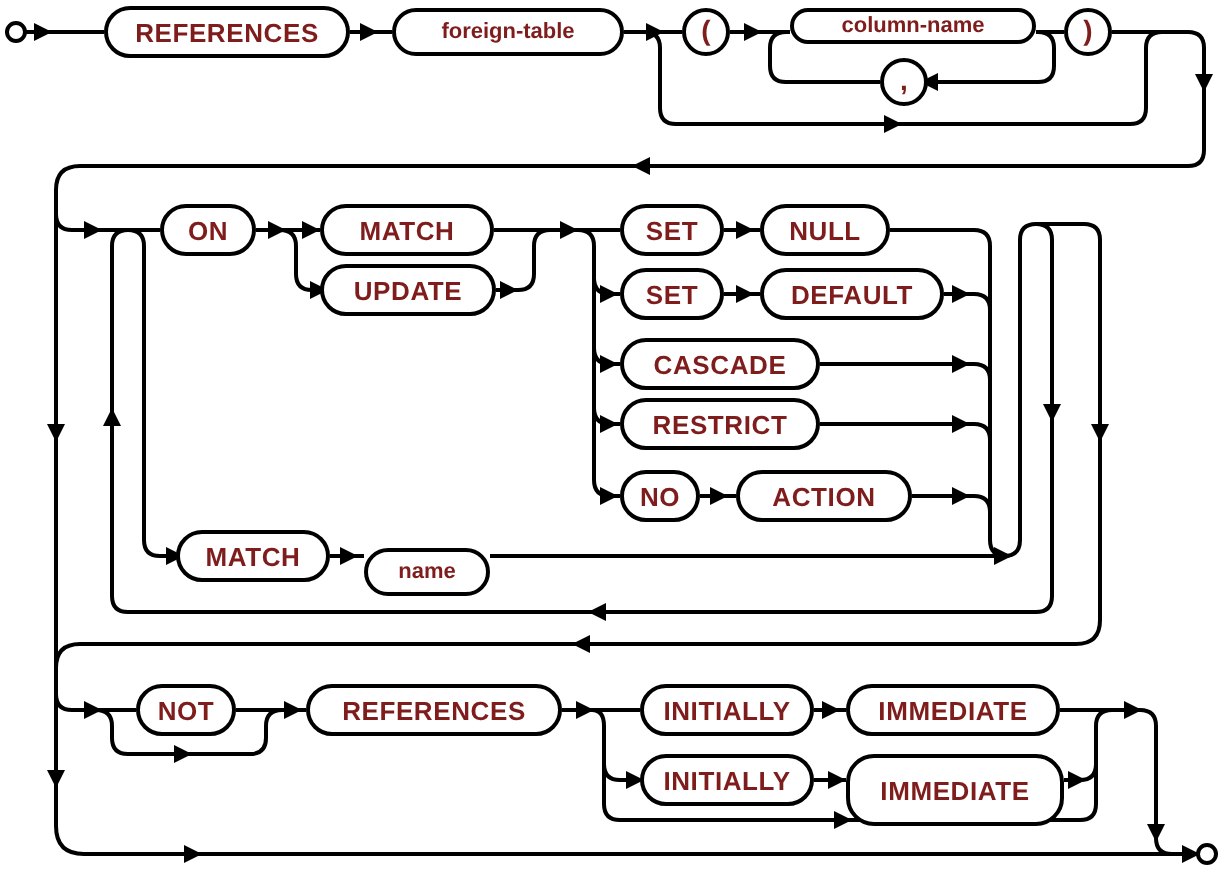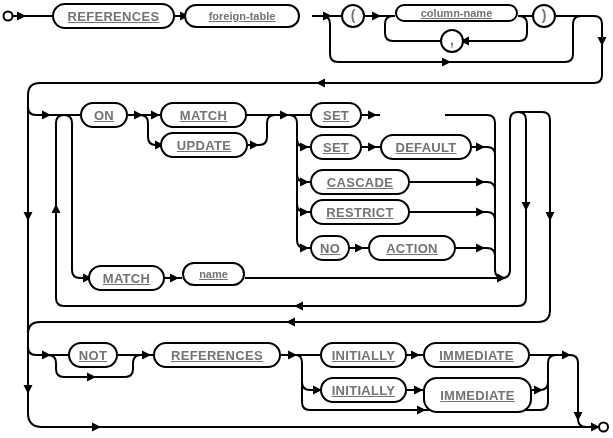--- a/index.html
+++ b/index.html
@@ -5,21 +5,21 @@
   html,body{margin:0;padding:0;background:#ffffff;}
   .stage{
     position:relative;width:613px;height:438px;background:#ffffff;
     font-family:"Liberation Sans", sans-serif;overflow:hidden;
   }
   .rails{position:absolute;left:0;top:0;}
   .bubble{
     position:absolute;box-sizing:border-box;
     border:2px solid #000;background:#fff;border-radius:14px;
     display:flex;align-items:center;justify-content:center;
-    font-weight:bold;color:#737373;white-space:nowrap;text-decoration:underline;
+    font-weight:bold;color:#7f1d1d;white-space:nowrap;
   }
   .kw{font-size:13px;letter-spacing:.3px;}
   .nt{font-size:11px;border-radius:12px;}
   .tok{border-radius:50%;font-size:14px;padding-bottom:2px;}
 </style>
 </head>
 <body>
 
 <div class="stage">
 
@@ -93,40 +93,41 @@
         <polygon points="28,221 23.5,212 32.5,212"></polygon>
         <polygon points="526,211 521.5,202 530.5,202"></polygon>
         <polygon points="550,221 545.5,212 554.5,212"></polygon>
         <polygon points="578,421 573.5,412 582.5,412"></polygon>
         <polygon points="28,394 23.5,385 32.5,385"></polygon>
         <polygon points="56,204 51.5,213 60.5,213"></polygon>
       </g>
   </svg>
 
   <div class="bubble kw" style="left:52px;top:3px;width:123px;height:26px">REFERENCES</div>
-  <div class="bubble nt" style="left:184px;top:4px;width:116px;height:24px">foreign-table</div>
+  <div class="bubble nt" style="left:196px;top:4px;width:116px;height:24px">foreign-table</div>
   <div class="bubble tok" style="left:341px;top:4px;width:24px;height:24px">(</div>
   <div class="bubble nt" style="left:395px;top:4px;width:123px;height:18px">column-name</div>
   <div class="bubble tok" style="left:440px;top:29px;width:24px;height:24px">,</div>
   <div class="bubble tok" style="left:532px;top:4px;width:24px;height:24px">)</div>
 
   <div class="bubble kw" style="left:80px;top:102px;width:48px;height:26px">ON</div>
   <div class="bubble kw" style="left:160px;top:102px;width:87px;height:26px">MATCH</div>
   <div class="bubble kw" style="left:160px;top:132px;width:88px;height:26px">UPDATE</div>
 
   <div class="bubble kw" style="left:310px;top:102px;width:52px;height:26px">SET</div>
+  <div class="bubble kw" style="left:380px;top:102px;width:65px;height:26px">NULL</div>
   <div class="bubble kw" style="left:310px;top:134px;width:52px;height:26px">SET</div>
   <div class="bubble kw" style="left:380px;top:134px;width:92px;height:26px">DEFAULT</div>
   <div class="bubble kw" style="left:310px;top:169px;width:100px;height:26px">CASCADE</div>
   <div class="bubble kw" style="left:310px;top:199px;width:100px;height:26px">RESTRICT</div>
   <div class="bubble kw" style="left:310px;top:235px;width:40px;height:26px">NO</div>
   <div class="bubble kw" style="left:368px;top:235px;width:88px;height:26px">ACTION</div>
 
   <div class="bubble kw" style="left:88px;top:265px;width:77px;height:26px">MATCH</div>
-  <div class="bubble nt" style="left:182px;top:262px;width:63px;height:24px">name</div>
+  <div class="bubble nt" style="left:182px;top:274px;width:63px;height:24px">name</div>
 
   <div class="bubble kw" style="left:68px;top:342px;width:50px;height:26px">NOT</div>
   <div class="bubble kw" style="left:153px;top:342px;width:128px;height:26px">REFERENCES</div>
   <div class="bubble kw" style="left:320px;top:342px;width:87px;height:26px">INITIALLY</div>
   <div class="bubble kw" style="left:423px;top:342px;width:107px;height:26px">IMMEDIATE</div>
   <div class="bubble kw" style="left:320px;top:377px;width:87px;height:26px">INITIALLY</div>
   <div class="bubble kw" style="left:423px;top:377px;width:109px;height:36px">IMMEDIATE</div>
 
 </div>
 

